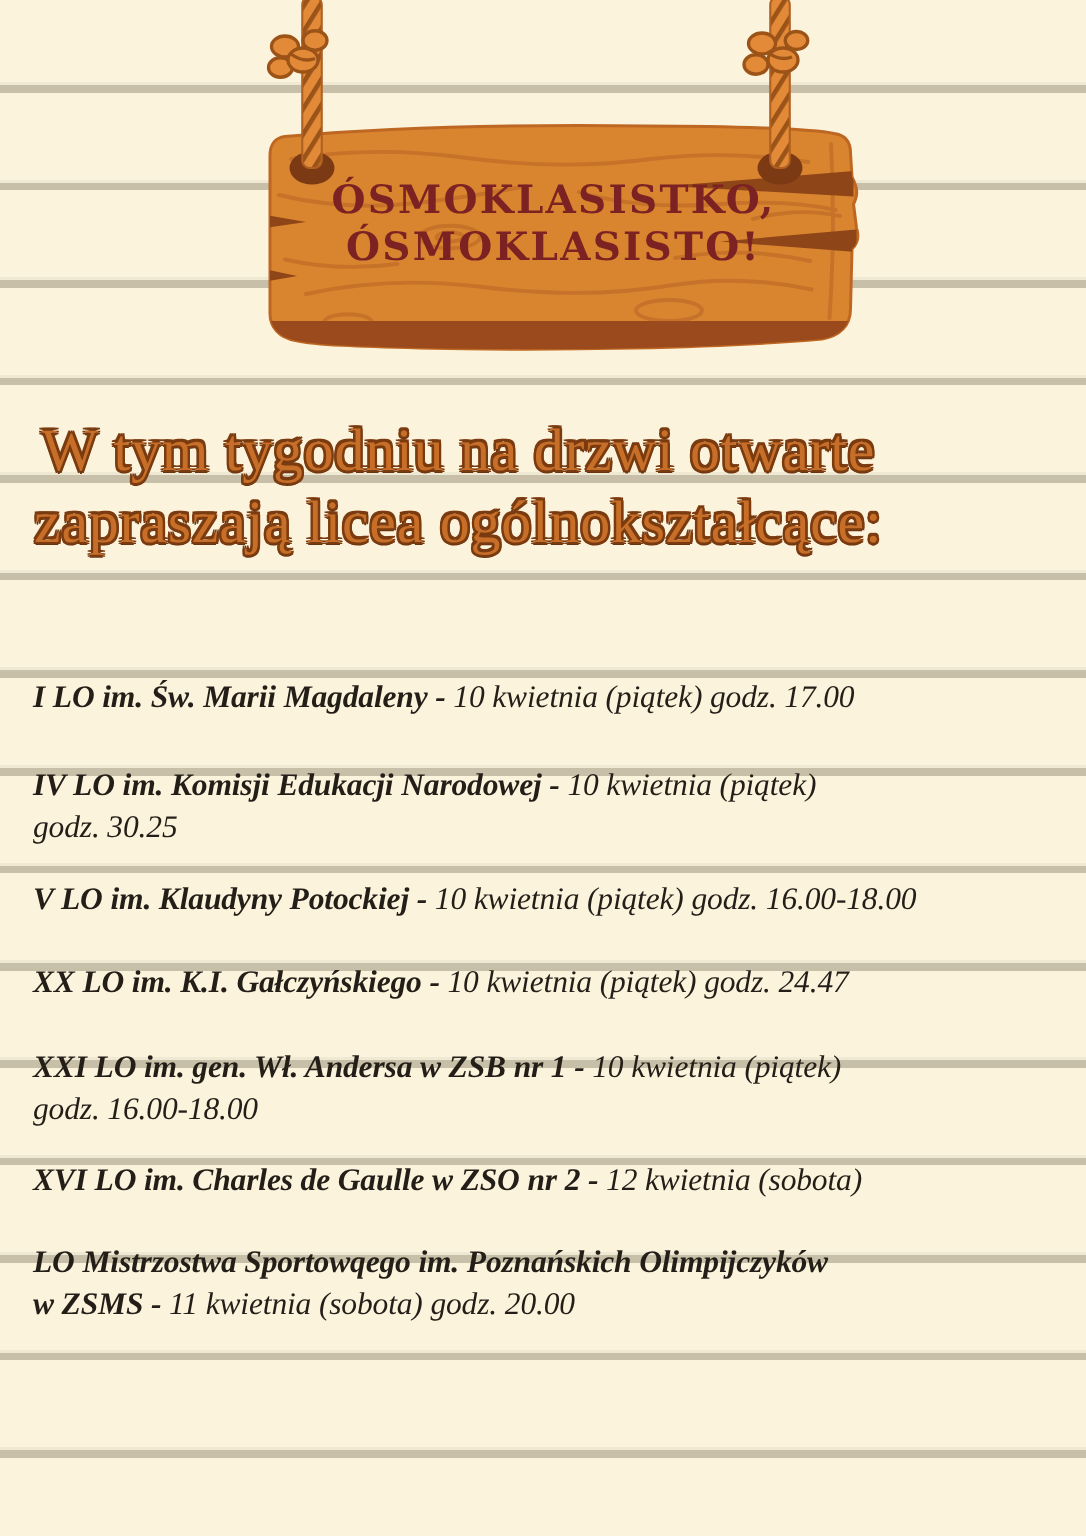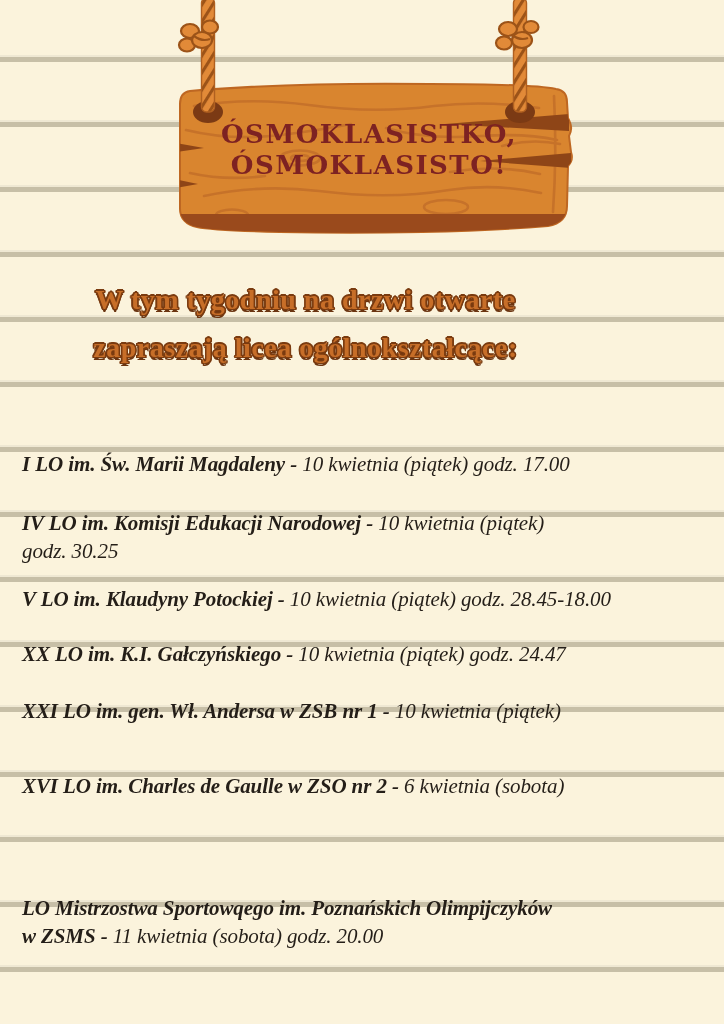--- a/index.html
+++ b/index.html
@@ -21,21 +21,21 @@
     position:absolute;left:170px;top:119px;width:398px;
     text-align:center;
     font-family:"DejaVu Serif", serif;
     font-weight:bold;font-size:26px;line-height:31px;
     letter-spacing:1.5px;
     color:#7D2222;
   }
   .heading{
     position:absolute;left:0;top:276px;width:611px;
     text-align:center;
-    font-weight:bold;font-size:28px;line-height:48px;
+    font-weight:normal;font-size:40px;line-height:48px;
     color:#C76E28;
     letter-spacing:0.5px;
     text-shadow:
       -1.4px -1.4px 0 #7A3B10, 1.4px -1.4px 0 #7A3B10,
       -1.4px  1.4px 0 #7A3B10, 1.4px  1.4px 0 #7A3B10,
       -1.6px 0 0 #7A3B10, 1.6px 0 0 #7A3B10,
       0 -1.6px 0 #7A3B10, 0 2.6px 0 #6B3410;
   }
   .event{
     position:absolute;left:22px;width:694px;
@@ -150,34 +150,35 @@
     <div class="event" style="top:450px">
       <div class="line"><span class="b">I LO im. Św. Marii Magdaleny -</span><span> 10 kwietnia (piątek) godz. 17.00</span></div>
     </div>
 
     <div class="event" style="top:509px">
       <div class="line"><span class="b">IV LO im. Komisji Edukacji Narodowej -</span><span> 10 kwietnia (piątek)</span></div>
       <div class="line"><span>godz. 30.25</span></div>
     </div>
 
     <div class="event" style="top:585px">
-      <div class="line"><span class="b">V LO im. Klaudyny Potockiej -</span><span> 10 kwietnia (piątek) godz. 28.45-18.00</span></div>
+      <div class="line"><span class="b">V LO im. Klaudyny Potockiej -</span><span> 10 kwietnia (piątek) godz. 16.00-18.00</span></div>
     </div>
 
     <div class="event" style="top:640px">
       <div class="line"><span class="b">XX LO im. K.I. Gałczyńskiego -</span><span> 10 kwietnia (piątek) godz. 24.47</span></div>
     </div>
 
     <div class="event" style="top:697px">
       <div class="line"><span class="b">XXI LO im. gen. Wł. Andersa w ZSB nr 1 -</span><span> 10 kwietnia (piątek)</span></div>
+      <div class="line"><span>godz. 16.00-18.00</span></div>
     </div>
 
     <div class="event" style="top:772px">
-      <div class="line"><span class="b">XVI LO im. Charles de Gaulle w ZSO nr 2 -</span><span> 6 kwietnia (sobota)</span></div>
+      <div class="line"><span class="b">XVI LO im. Charles de Gaulle w ZSO nr 2 -</span><span> 12 kwietnia (sobota)</span></div>
     </div>
 
-    <div class="event" style="top:894px">
+    <div class="event" style="top:827px">
       <div class="line"><span class="b">LO Mistrzostwa Sportowqego im. Poznańskich Olimpijczyków</span></div>
       <div class="line"><span class="b">w ZSMS -</span><span> 11 kwietnia (sobota) godz. 20.00</span></div>
     </div>
 
   </div>
 </div>
 
 </body></html>

